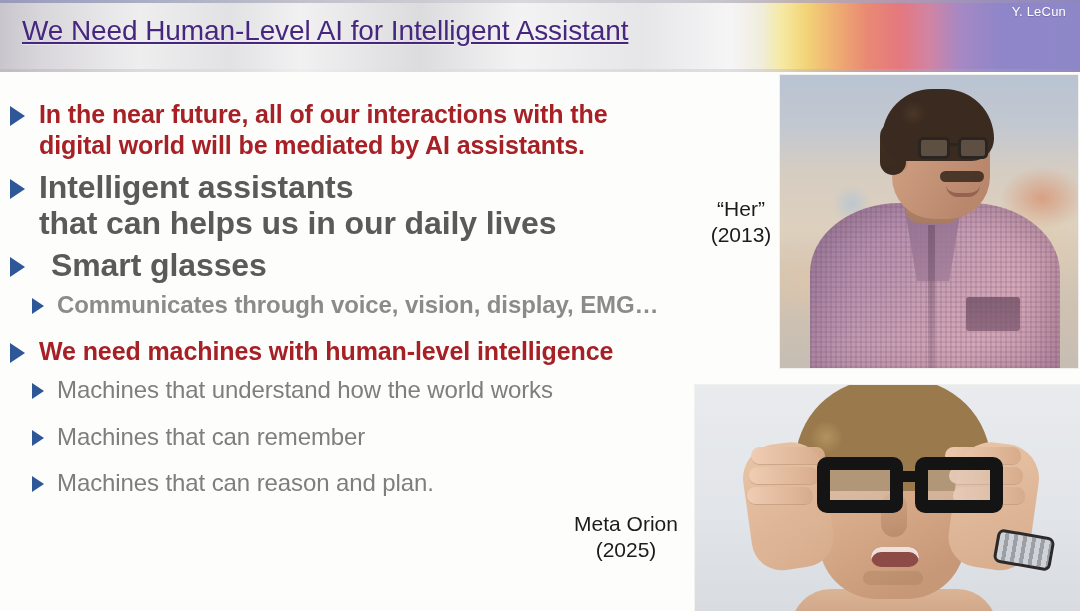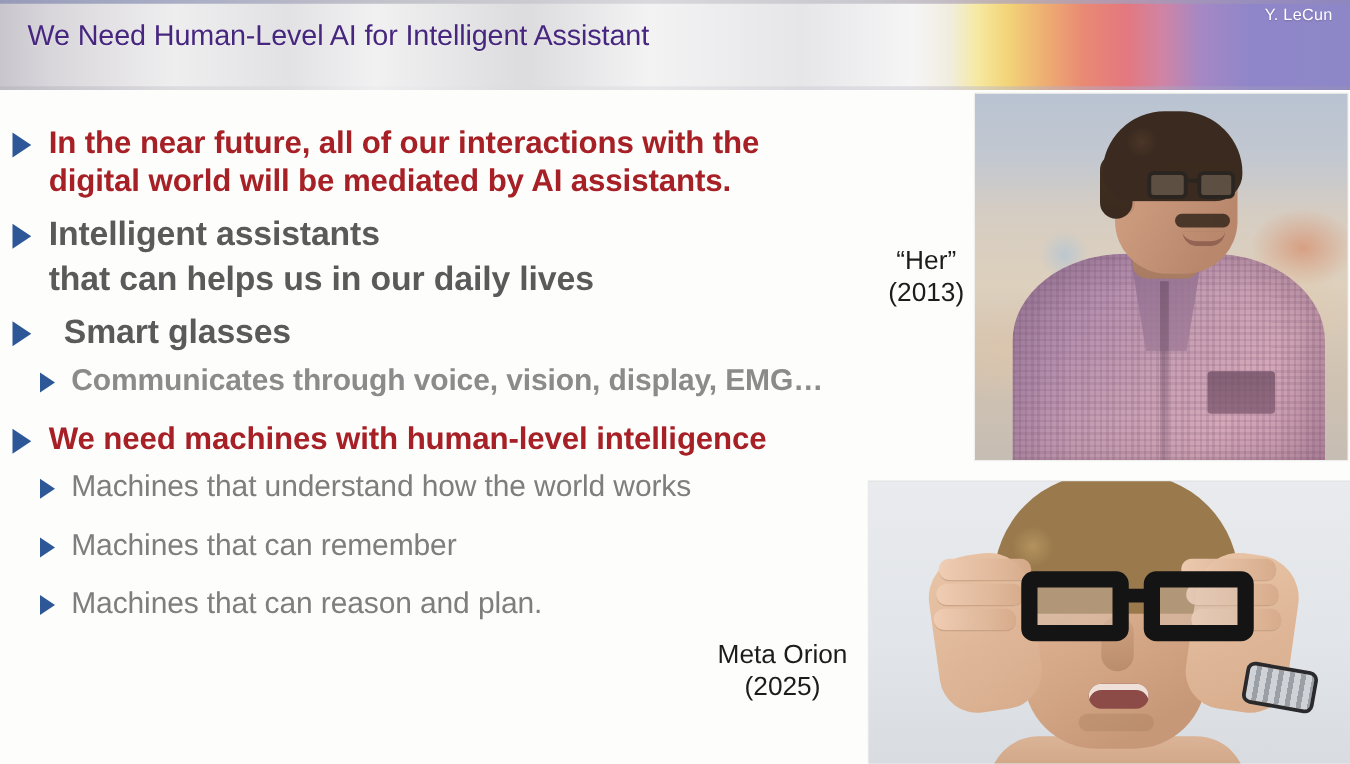--- a/index.html
+++ b/index.html
@@ -55,25 +55,26 @@
     position:absolute; left:0; top:69px;
     width:1080px; height:3px;
     background:linear-gradient(to right,
       rgba(180,178,186,.55) 0px,
       rgba(230,229,232,.35) 300px,
       rgba(200,198,206,.45) 700px,
       rgba(150,142,185,.5) 1080px);
   }
   #title-text {
     position:absolute; left:22px; top:15px;
-    font-size:23px; font-weight:400;
+    font-size:28px; font-weight:400;
     letter-spacing:-0.1px;
     color:#46267e;
     white-space:nowrap;
     text-shadow:0 1px 1px rgba(255,255,255,.4);
+    text-decoration:underline;
   }
   #author-tag {
     position:absolute; right:14px; top:4px;
     font-size:13px; font-weight:400;
     color:#ffffff;
     letter-spacing:.2px;
     text-shadow:0 1px 1px rgba(90,80,130,.45);
   }
 
   
@@ -99,21 +100,21 @@
   }
   .btext { display:block; }
 
   
   .lvl1-red {
     font-size:25px; font-weight:bold; color:#a62026;
     line-height:31px; letter-spacing:-0.1px;
   }
   
   .lvl1-gray {
-    font-size:27px; font-weight:bold; color:#5a5a5a;
+    font-size:32px; font-weight:bold; color:#5a5a5a;
     line-height:31px; letter-spacing:-0.1px;
   }
   
   .lvl2 {
     font-size:24px; font-weight:700; color:#8b8b8b;
     line-height:30px; letter-spacing:-0.1px;
   }
   .lvl2b {
     font-size:24px; font-weight:400; color:#7e7e7e;
     line-height:30px; letter-spacing:-0.1px;

